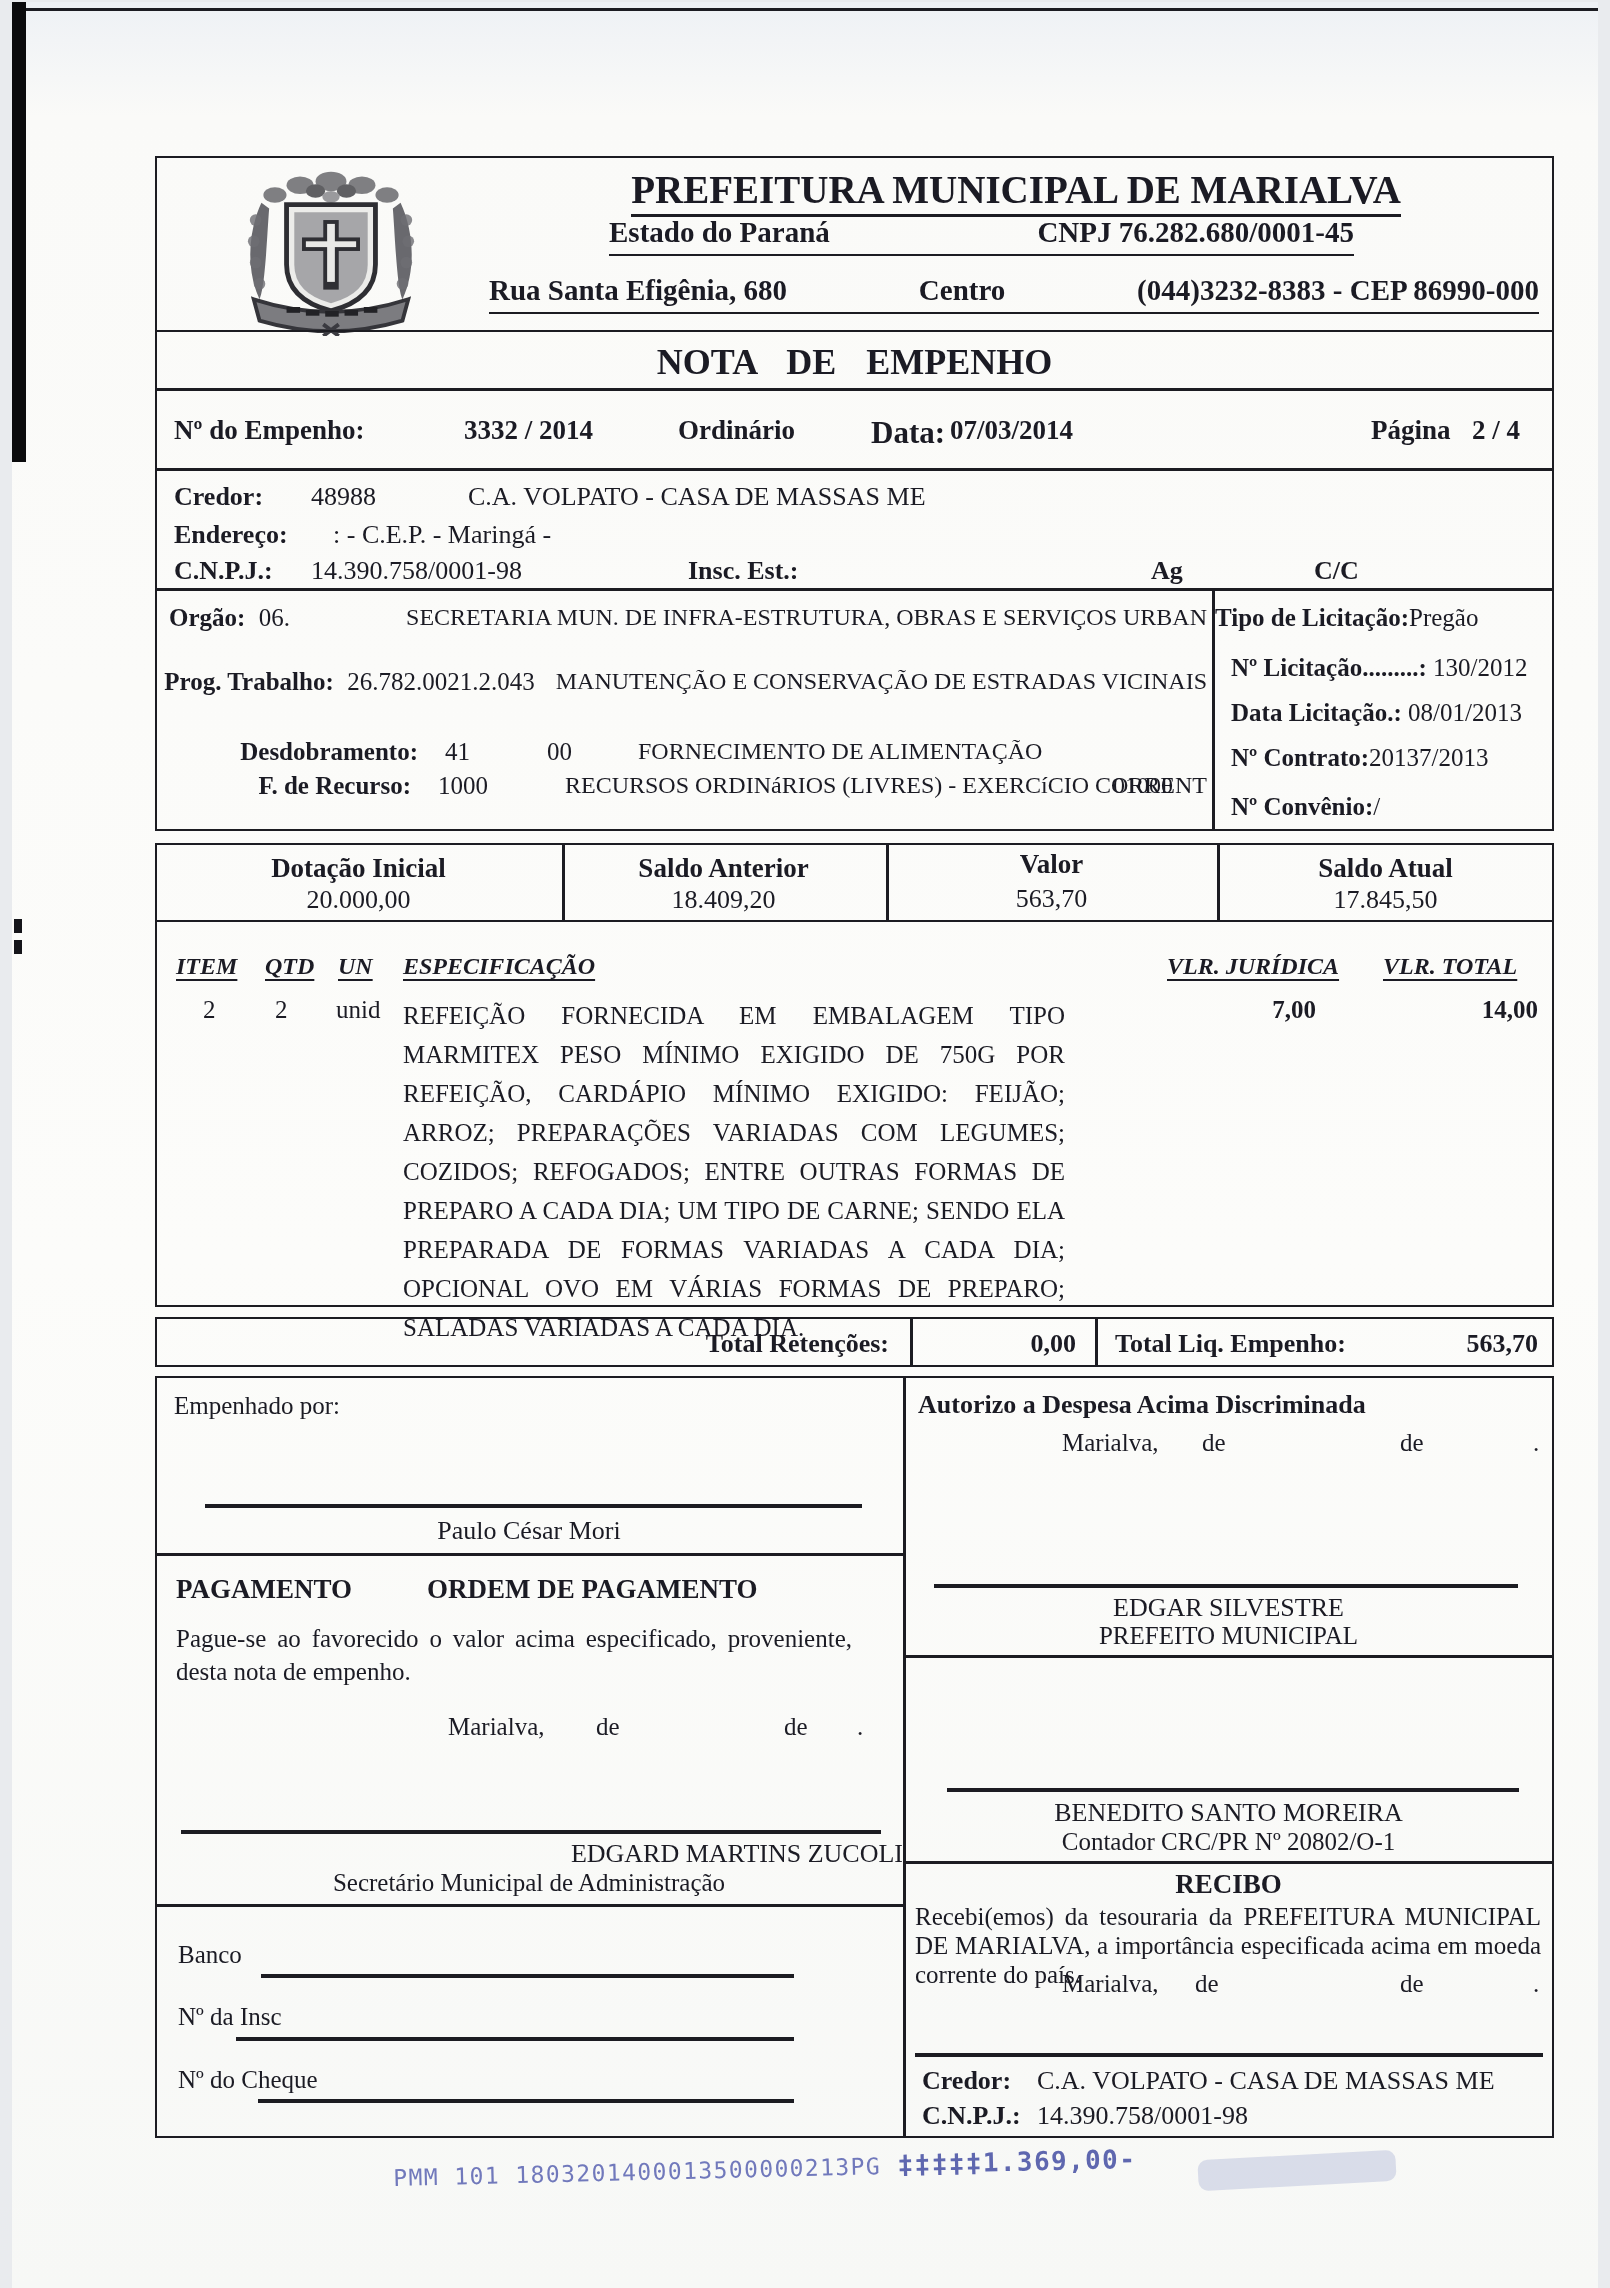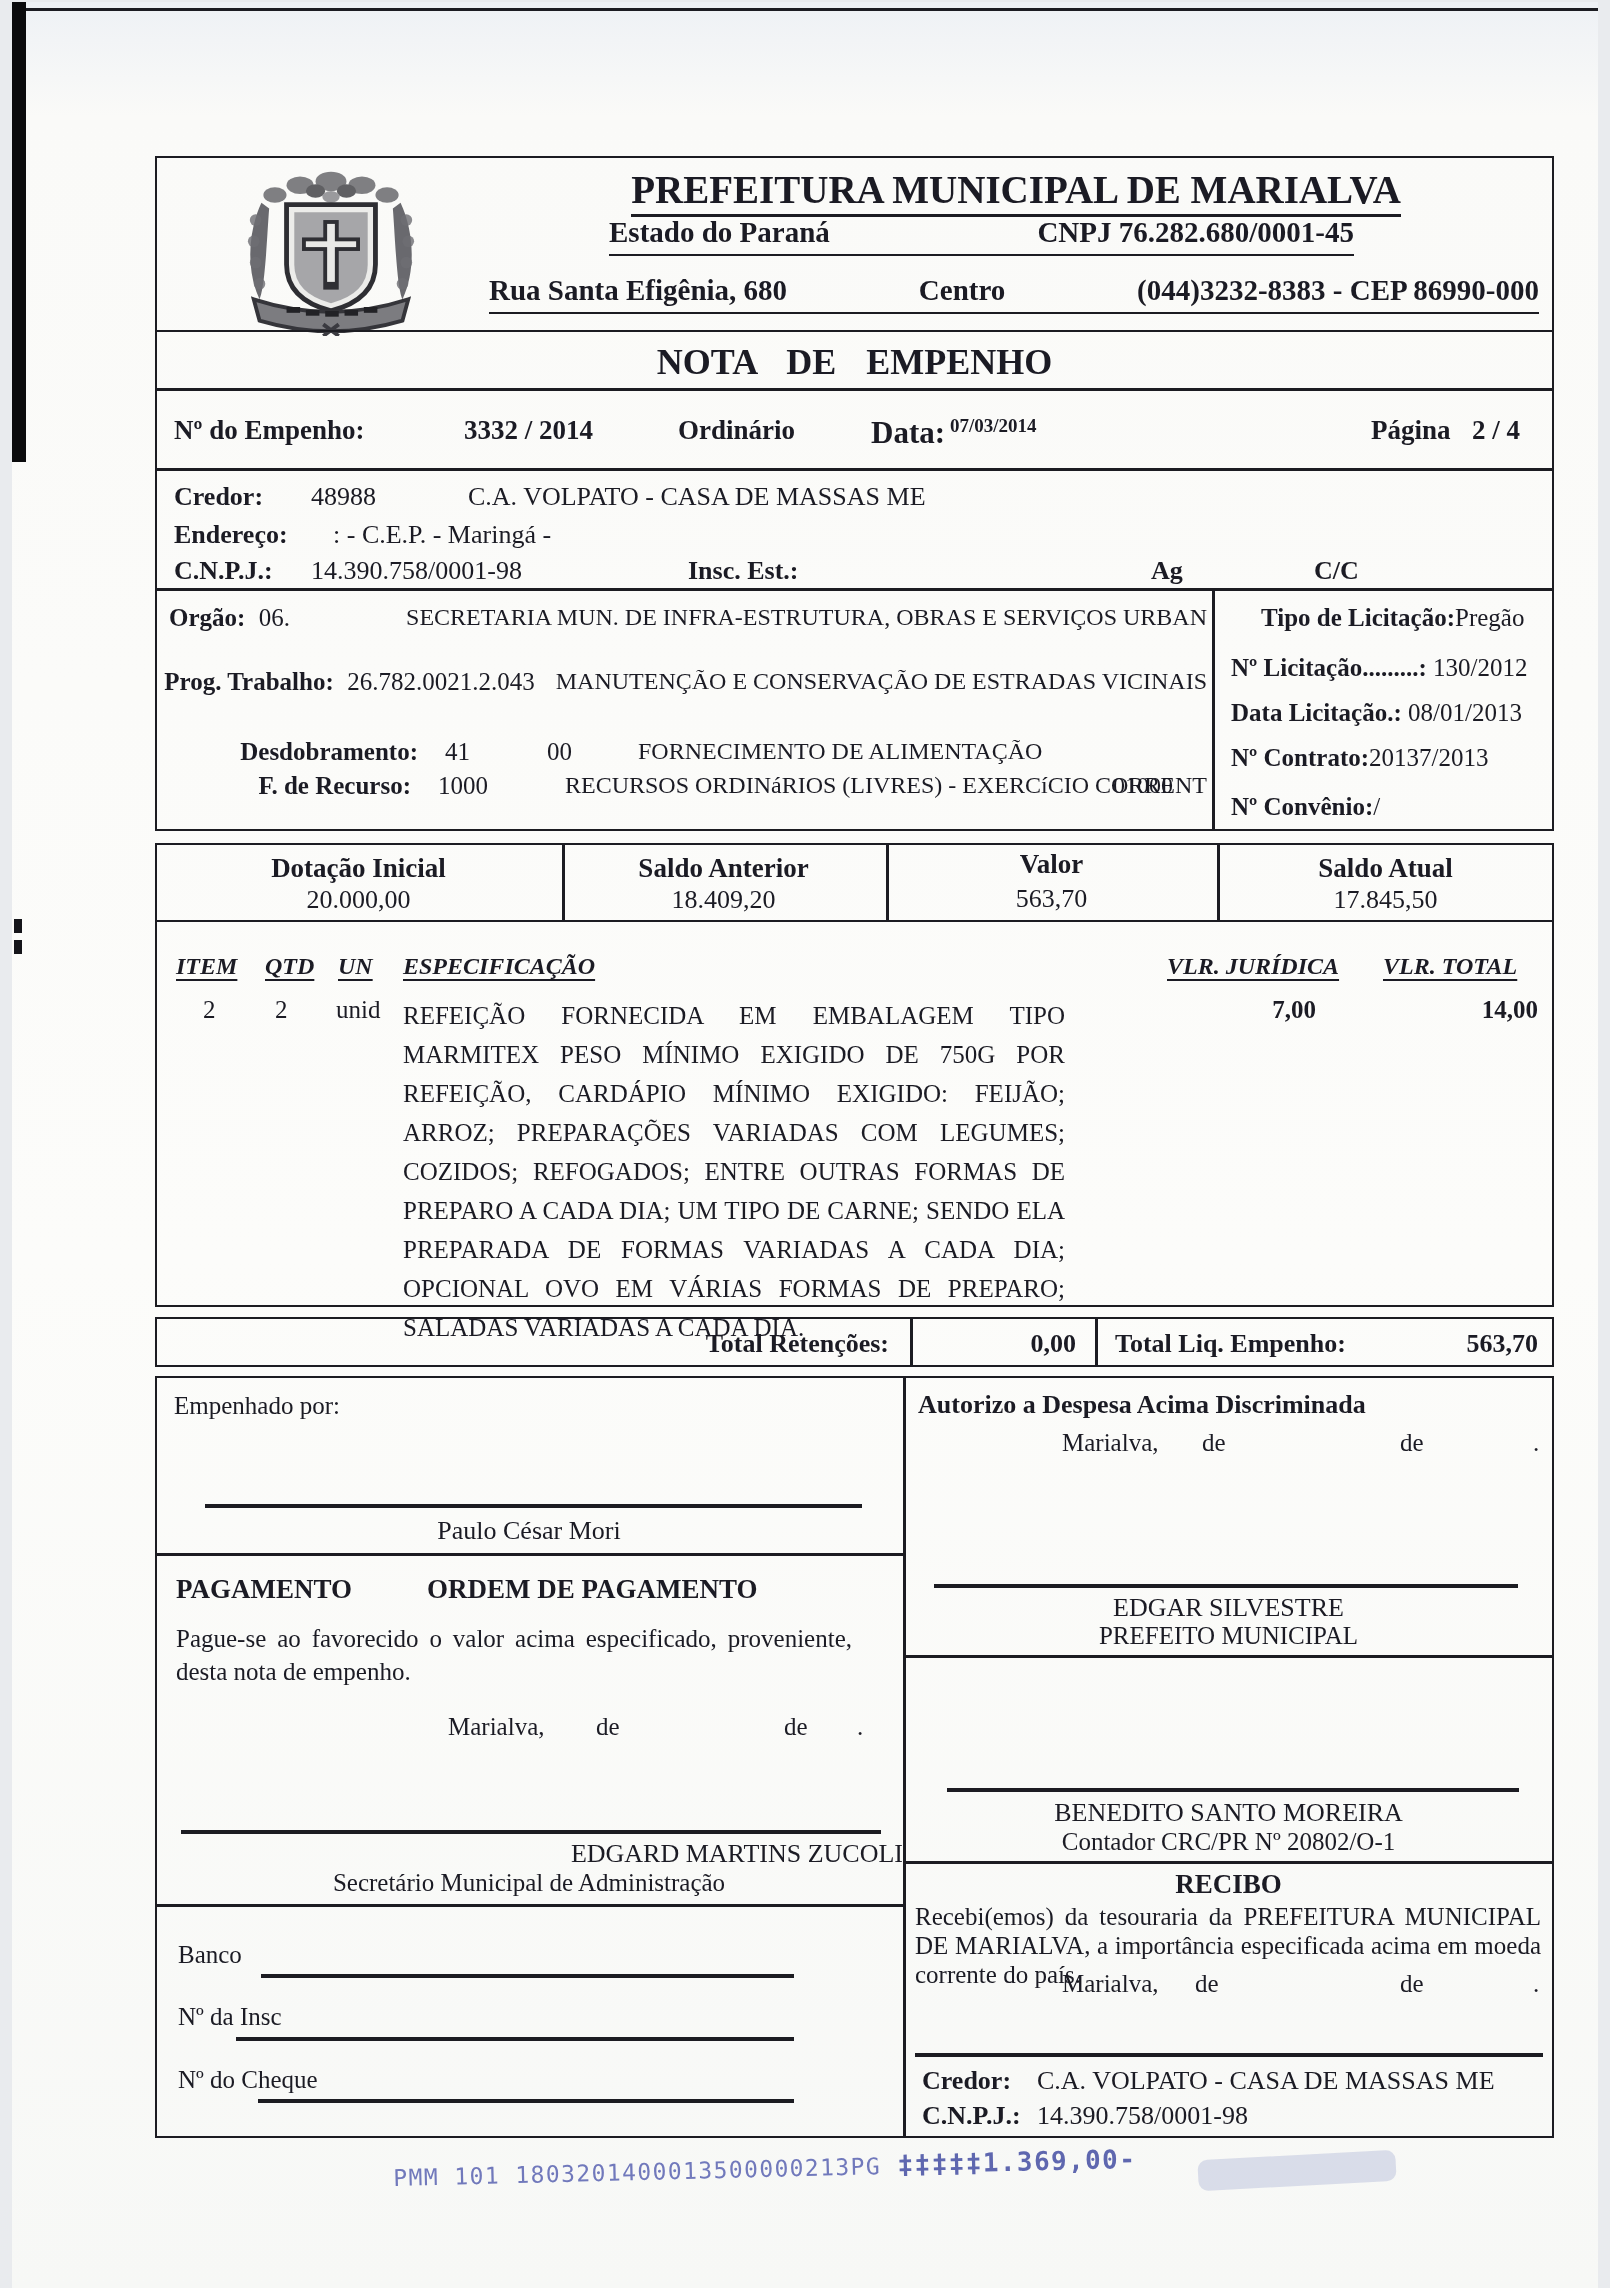--- a/index.html
+++ b/index.html
@@ -89,21 +89,21 @@
   </div>
 
   <div class="box" style="left:143px;top:328px;width:1399px;height:61px;"></div>
   <div class="t b ctr" style="left:143px;top:340px;width:1399px;font-size:36px;word-spacing:21px;">NOTA DE EMPENHO</div>
 
   <div class="box" style="left:143px;top:386px;width:1399px;height:83px;"></div>
   <div class="t b" style="left:162px;top:413px;font-size:27px;">Nº do Empenho:</div>
   <div class="t b" style="left:452px;top:413px;font-size:27px;">3332 / 2014</div>
   <div class="t b" style="left:666px;top:413px;font-size:27px;">Ordinário</div>
   <div class="t b" style="left:859px;top:413px;font-size:31px;">Data:</div>
-  <div class="t b" style="left:938px;top:413px;font-size:19px;">07/03/2014</div>
+  <div class="t b" style="left:938px;top:413px;font-size:27px;">07/03/2014</div>
   <div class="t b" style="left:1359px;top:413px;font-size:27px;">Página</div>
   <div class="t b" style="left:1460px;top:413px;font-size:27px;">2 / 4</div>
 
   <div class="box" style="left:143px;top:466px;width:1399px;height:123px;"></div>
   <div class="t b" style="left:162px;top:480px;font-size:26px;">Credor:</div>
   <div class="t" style="left:299px;top:480px;font-size:26px;">48988</div>
   <div class="t" style="left:456px;top:480px;font-size:26px;">C.A. VOLPATO - CASA DE MASSAS ME</div>
   <div class="t b" style="left:162px;top:518px;font-size:26px;">Endereço:</div>
   <div class="t" style="left:321px;top:518px;font-size:26px;">: - C.E.P.  - Maringá -</div>
   <div class="t b" style="left:162px;top:554px;font-size:26px;">C.N.P.J.:</div>
@@ -131,21 +131,21 @@
     <span style="margin-left:77px;">00</span>
     <span style="margin-left:66px;font-size:24px;white-space:nowrap;">FORNECIMENTO DE ALIMENTAÇÃO</span>
   </div>
   <div style="position:absolute;left:143px;top:770px;width:1052px;display:flex;font-size:25px;">
     <span class="b" style="width:263px;text-align:right;">F. de Recurso:</span>
     <span style="margin-left:27px;">1000</span>
     <span style="margin-left:77px;font-size:24px;white-space:nowrap;">RECURSOS ORDINáRIOS (LIVRES) - EXERCíCIO CORRENT</span>
   </div>
   <div class="t" style="left:1101px;top:770px;font-size:24px;">01000</div>
 
-  <div class="t" style="left:1249px;top:602px;font-size:25px;">
+  <div class="t" style="left:1203px;top:602px;font-size:25px;">
     <span class="b">Tipo de Licitação:</span><span>Pregão</span>
   </div>
   <div class="t" style="left:1219px;top:652px;font-size:25px;">
     <span class="b">Nº Licitação.........:</span> <span>130/2012</span>
   </div>
   <div class="t" style="left:1219px;top:697px;font-size:25px;">
     <span class="b">Data Licitação.:</span> <span>08/01/2013</span>
   </div>
   <div class="t" style="left:1219px;top:742px;font-size:25px;">
     <span class="b">Nº Contrato:</span><span>20137/2013</span>

